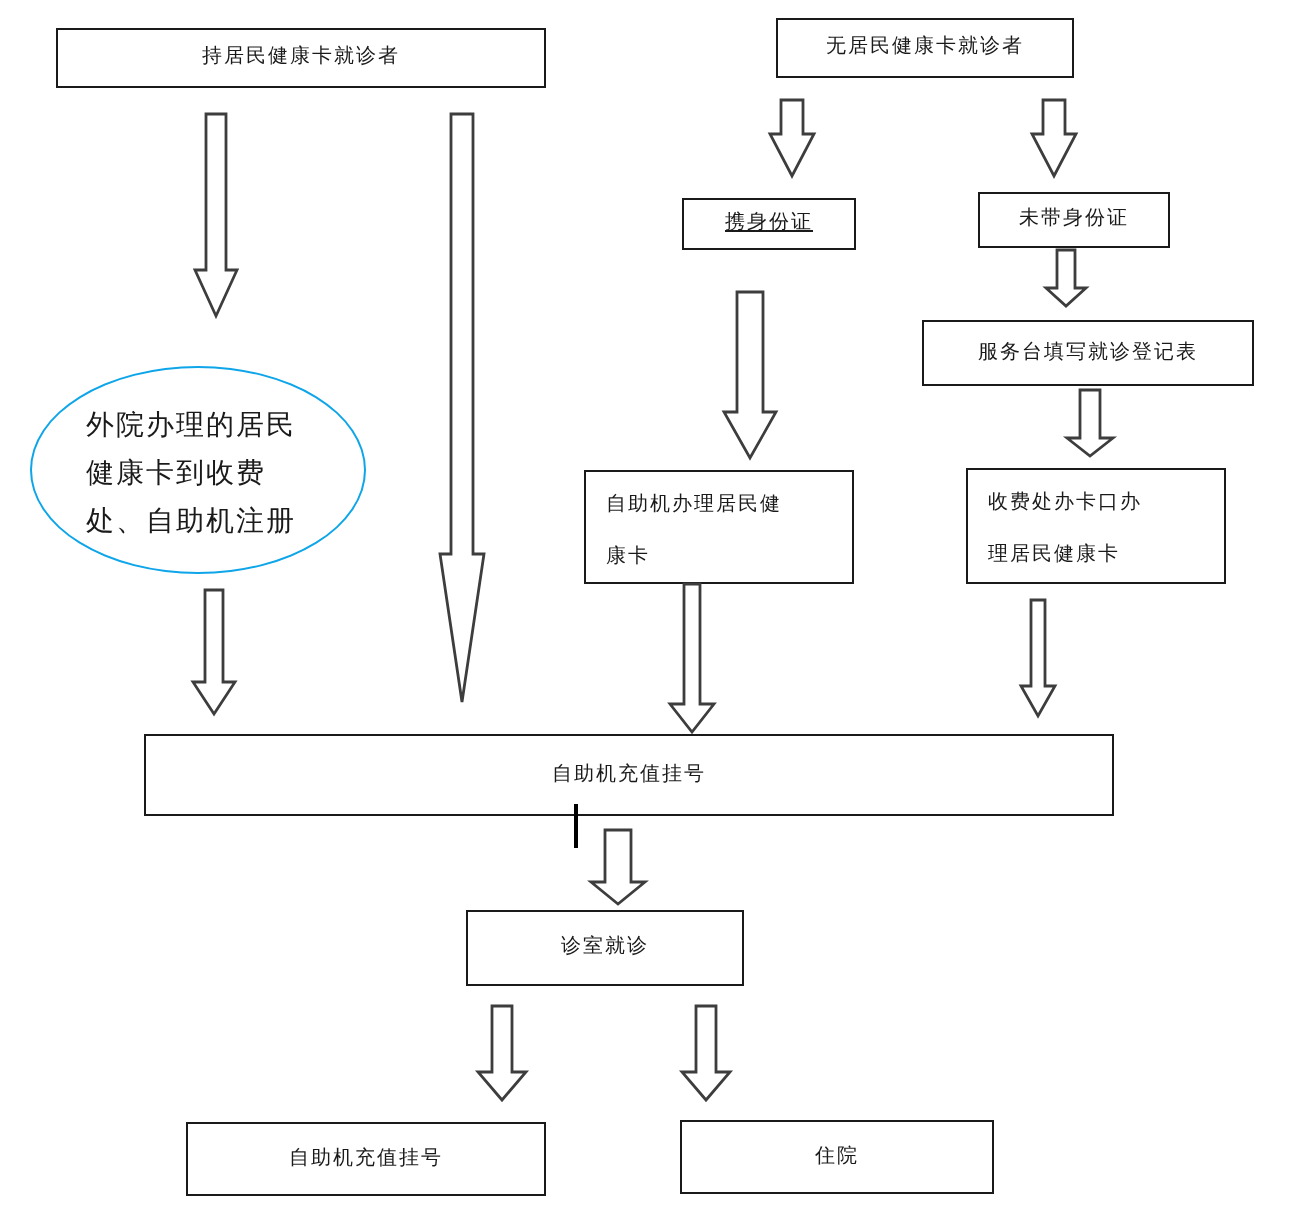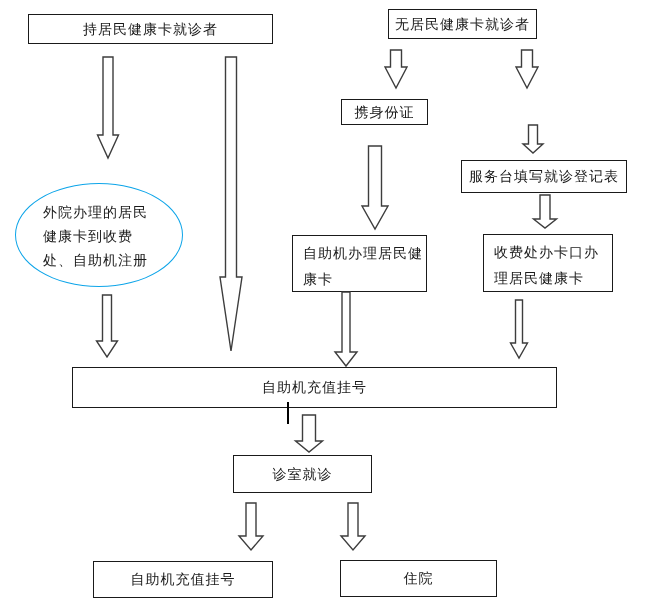--- a/index.html
+++ b/index.html
@@ -2,35 +2,35 @@
 <html><head>
 <meta charset="utf-8">
 <style>
   html,body{margin:0;padding:0;background:#ffffff;}
   .canvas{
     position:relative;width:645px;height:614px;background:#ffffff;
     font-family:"Liberation Sans",sans-serif;color:#1a1a1a;overflow:hidden;
   }
   .node{
     position:absolute;box-sizing:border-box;border:1px solid #1a1a1a;
-    background:#ffffff;font-size:14px;line-height:1.2;
+    background:#ffffff;font-size:10px;line-height:1.2;
   }
   .center{display:flex;align-items:center;justify-content:center;text-align:center;letter-spacing:1px;}
   .multiline{padding:4px 0 0 10px;line-height:26px;letter-spacing:1px;}
   .oval{
     position:absolute;box-sizing:border-box;border:1px solid #0ea5e9;border-radius:50%;
     background:#ffffff;left:15px;top:183px;width:168px;height:104px;
   }
   .oval-text{
     position:absolute;left:27px;top:16px;font-size:14px;line-height:24px;letter-spacing:1px;white-space:nowrap;
   }
   
   .n-card-holder       {left:28px;  top:14px;  width:245px; height:30px;}
   .n-no-card           {left:388px; top:9px;   width:149px; height:30px;}
-  .n-with-id           {left:341px; top:99px;  width:87px;  height:26px;}
+  .n-with-id           {left:341px; top:99px;  width:87px;  height:26px;text-decoration:underline;}
   .n-without-id        {left:489px; top:96px;  width:96px;  height:28px;}
   .n-service-desk      {left:461px; top:160px; width:166px; height:33px;}
   .n-self-machine-card {left:292px; top:235px; width:135px; height:57px;}
   .n-fee-window-card   {left:483px; top:234px; width:130px; height:58px;}
   .n-recharge          {left:72px;  top:367px; width:485px; height:41px;align-items:center;}
   .n-clinic            {left:233px; top:455px; width:139px; height:38px;}
   .n-exam              {left:93px;  top:561px; width:180px; height:37px;}
   .n-hospital          {left:340px; top:560px; width:157px; height:37px;}
   .arrows{position:absolute;left:0;top:0;width:645px;height:614px;pointer-events:none;}
   .arrows polygon{fill:#ffffff;stroke:#3d3d3d;stroke-width:1.4;stroke-linejoin:miter;}
@@ -46,20 +46,23 @@
   </div>
 
   <div class="node center n-no-card">
     <span>无居民健康卡就诊者</span>
   </div>
 
   <div class="node center n-with-id">
     <span>携身份证</span>
   </div>
 
+  <div class="node center n-without-id">
+    <span>未带身份证</span>
+  </div>
 
   <div class="node center n-service-desk">
     <span>服务台填写就诊登记表</span>
   </div>
 
   <div class="oval">
     <div class="oval-text">
       <div>外院办理的居民</div>
       <div>健康卡到收费</div>
       <div>处、自助机注册</div>

